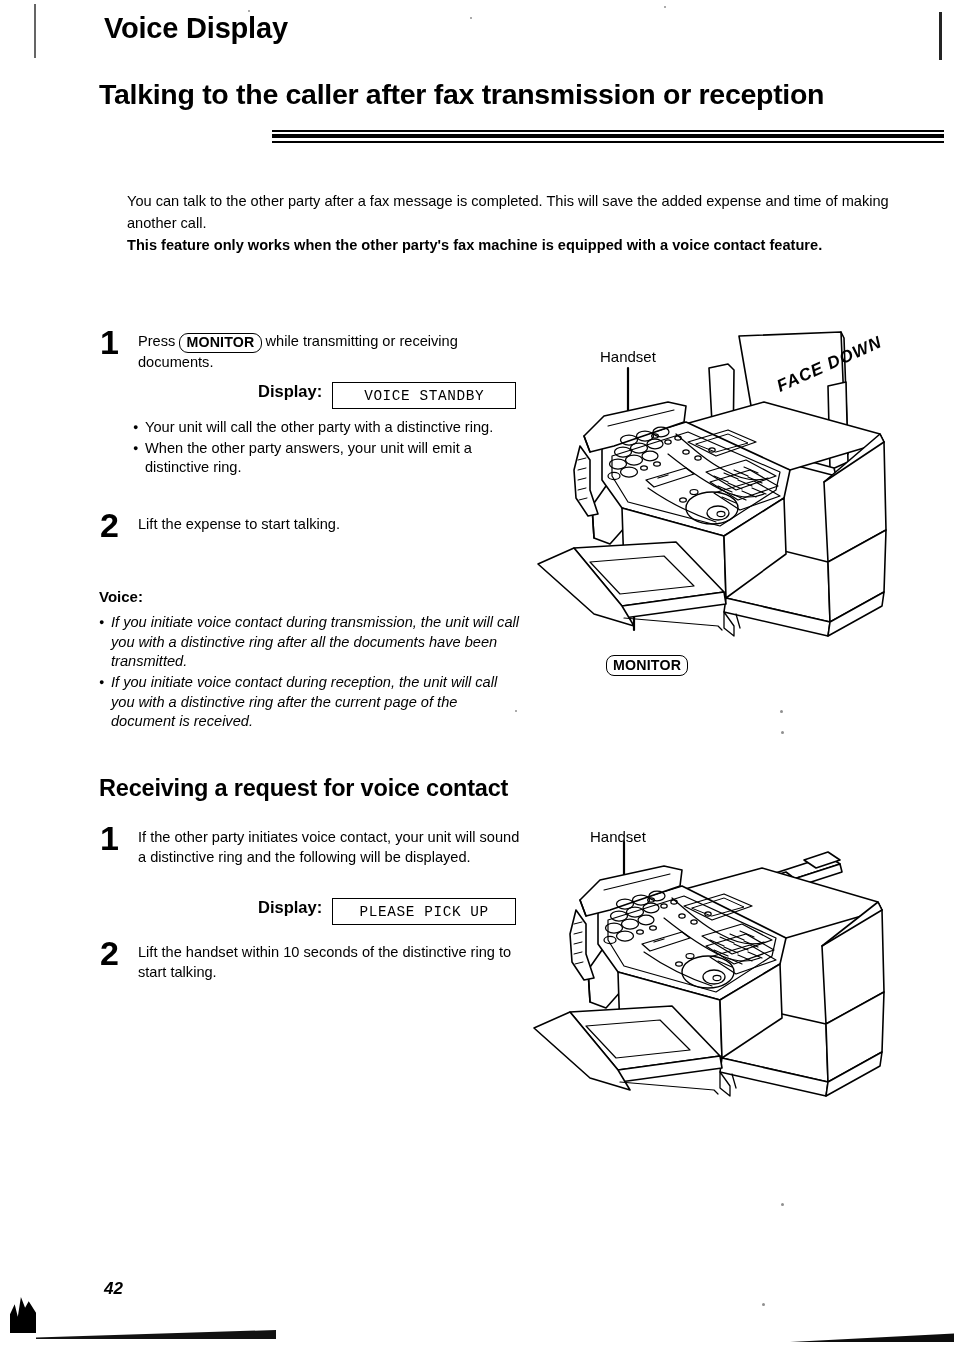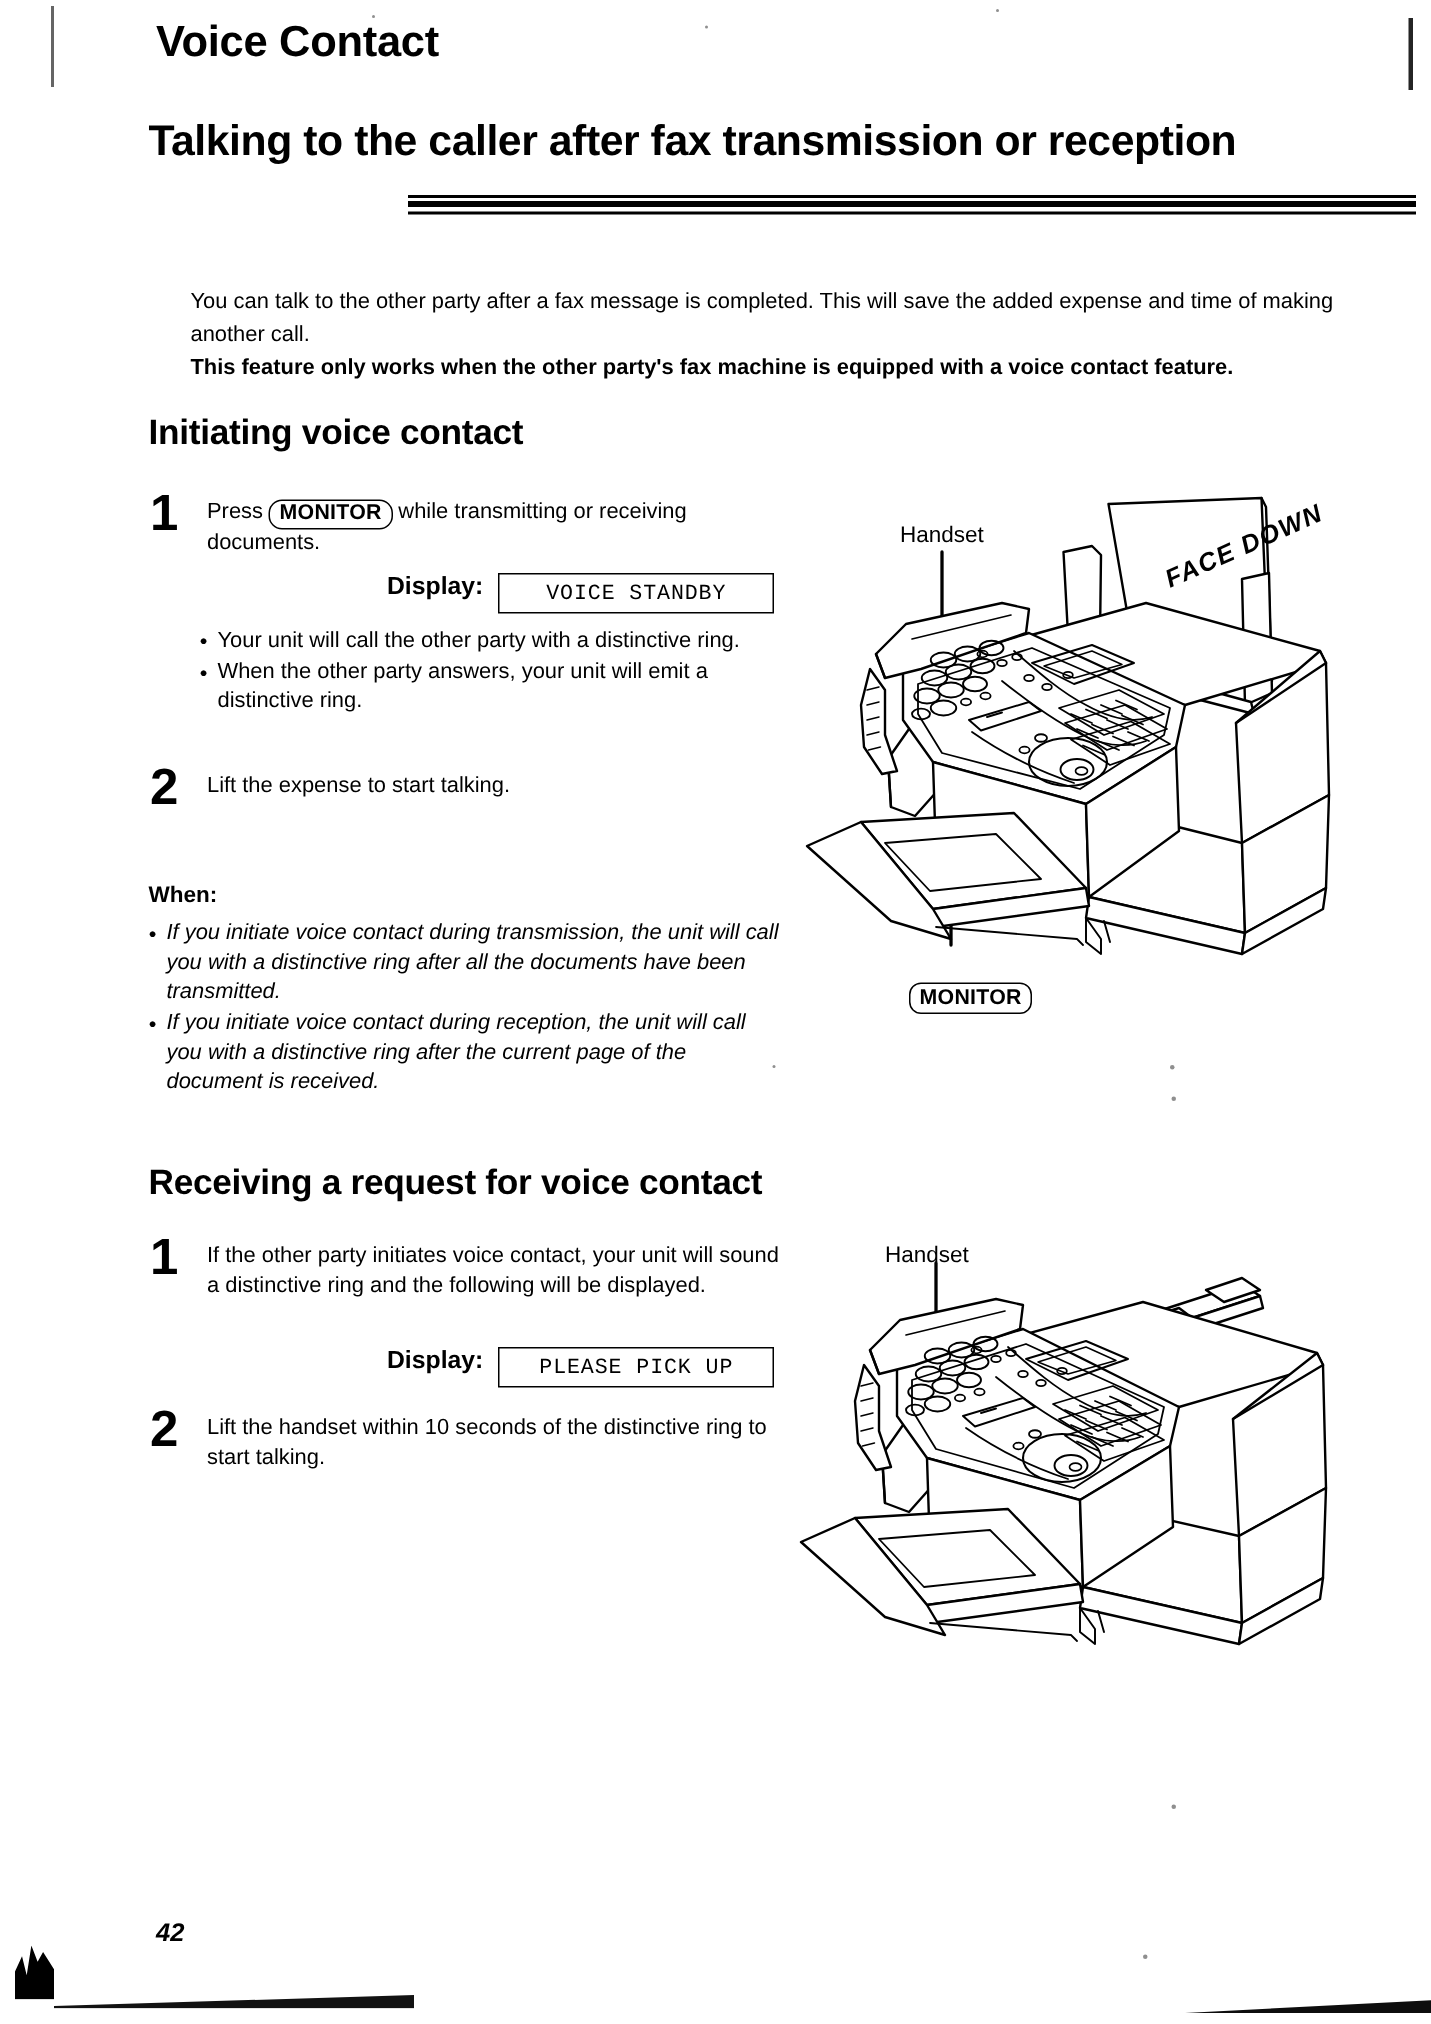--- a/index.html
+++ b/index.html
@@ -247,35 +247,34 @@
   <div class="scan-sweep-br"></div>
   <div class="speck" style="left:248px;top:10px;width:2px;height:2px;"></div>
   <div class="speck" style="left:470px;top:17px;width:2px;height:2px;"></div>
   <div class="speck" style="left:664px;top:6px;width:2px;height:2px;"></div>
   <div class="speck" style="left:780px;top:710px;width:3px;height:3px;"></div>
   <div class="speck" style="left:781px;top:731px;width:3px;height:3px;"></div>
   <div class="speck" style="left:781px;top:1203px;width:3px;height:3px;"></div>
   <div class="speck" style="left:762px;top:1303px;width:3px;height:3px;"></div>
   <div class="speck" style="left:515px;top:710px;width:2px;height:2px;"></div>
 
-  <div class="h-chapter">Voice Contact</div>
+  <div class="h-chapter">Voice Display</div>
 
   <div class="h-section">Talking to the caller after fax transmission or reception</div>
   <div class="rule-group">
     <div class="r1"></div>
       <div class="r2"></div>
       <div class="r3"></div>
   </div>
 
   <div class="intro">
     <div>You can talk to the other party after a fax message is completed. This will save the added expense and time of making another call.</div>
     <div class="bold">This feature only works when the other party's fax machine is equipped with a voice contact feature.</div>
   </div>
 
-  <div class="h-sub" id="sub-initiating">Initiating voice contact</div>
 
   <div class="step" id="step-1-1">
     <div class="step-num">1</div>
     <div class="step-body">
       <span>Press</span>
       <span class="keycap">MONITOR</span>
       <span>while transmitting or receiving documents.</span>
     </div>
   </div>
 
@@ -287,21 +286,21 @@
   <div class="bullets" id="bullets-1">
     <div class="bl">Your unit will call the other party with a distinctive ring.</div>
     <div class="bl">When the other party answers, your unit will emit a distinctive ring.</div>
   </div>
 
   <div class="step" id="step-1-2">
     <div class="step-num">2</div>
     <div class="step-body">Lift the expense to start talking.</div>
   </div>
 
-  <div class="note-label">When:</div>
+  <div class="note-label">Voice:</div>
   <div class="bullets" id="note-bullets">
     <div class="bl">If you initiate voice contact during transmission, the unit will call you with a distinctive ring after all the documents have been transmitted.</div>
     <div class="bl">If you initiate voice contact during reception, the unit will call you with a distinctive ring after the current page of the document is received.</div>
   </div>
 
   <div class="h-sub" id="sub-receiving">Receiving a request for voice contact</div>
 
   <div class="step" id="step-2-1">
     <div class="step-num">1</div>
     <div class="step-body">If the other party initiates voice contact, your unit will sound a distinctive ring and the following will be displayed.</div>

